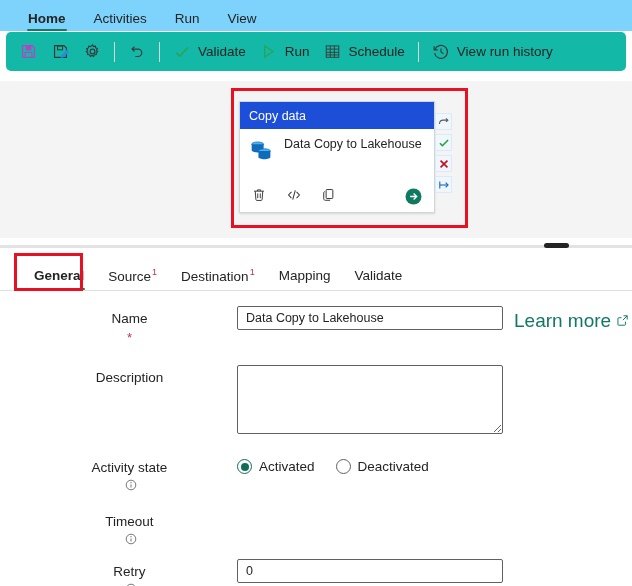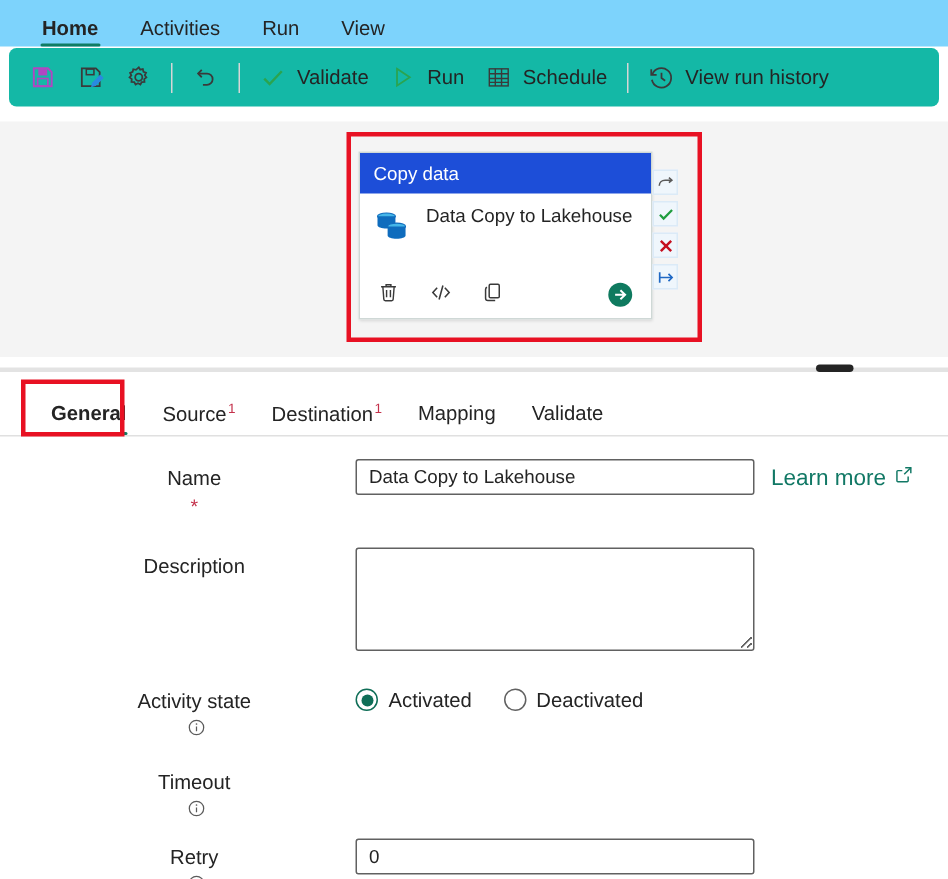--- a/index.html
+++ b/index.html
@@ -238,21 +238,21 @@
   }
   textarea.ifield{
     height:69px;
     padding:5px 8px;
     resize:both;
     line-height:16px;
   }
   .learn{
     margin-left:11px;
     color:#117865;
-    font-size:15px;
+    font-size:19px;
     text-decoration:none;
     display:flex; align-items:flex-start; gap:5px;
     padding-top:4px;
     cursor:pointer;
     white-space:nowrap;
   }
   .info-ico{
     width:12px;height:12px;display:inline-flex;align-items:center;justify-content:center;
     margin-left:2px;
   }

